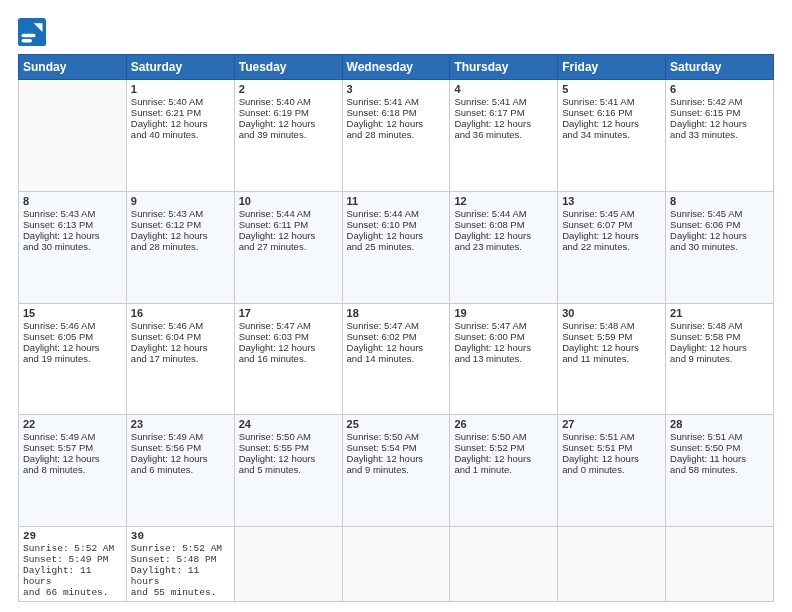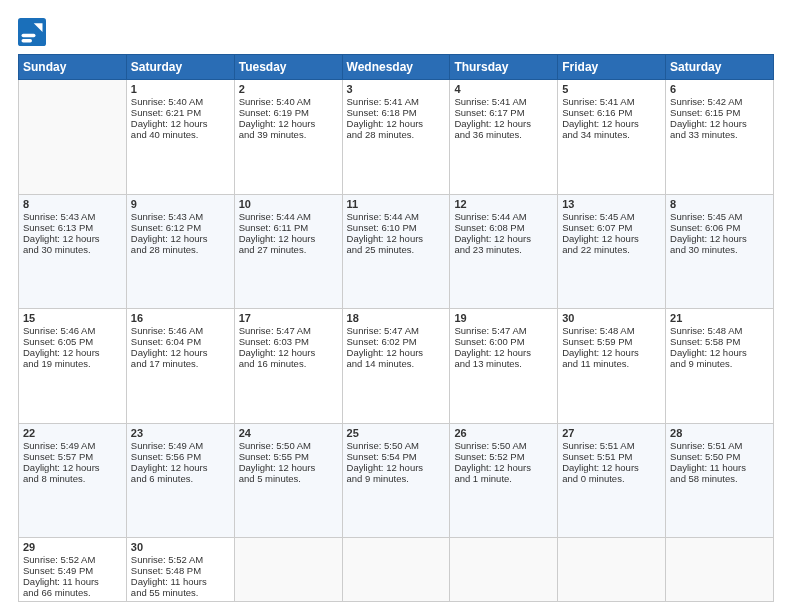--- a/index.html
+++ b/index.html
@@ -84,20 +84,21 @@
       font-size: 11px;
       font-weight: bold;
       display: block;
       margin-bottom: 1px;
     }
     .empty-cell {
       background: #f9f9f9 !important;
     }
     .last-row td {
       height: 60px;
+      font-family: Liberation Mono, monospace;
     }
   </style>
 </head>
 <body>
 
 <div class="page">
   <div class="header">
     <div class="logo">
       <svg class="logo-icon" viewBox="0 0 32 32">
         <rect x="0" y="0" width="32" height="32" rx="3" fill="#1a6fba"></rect>

